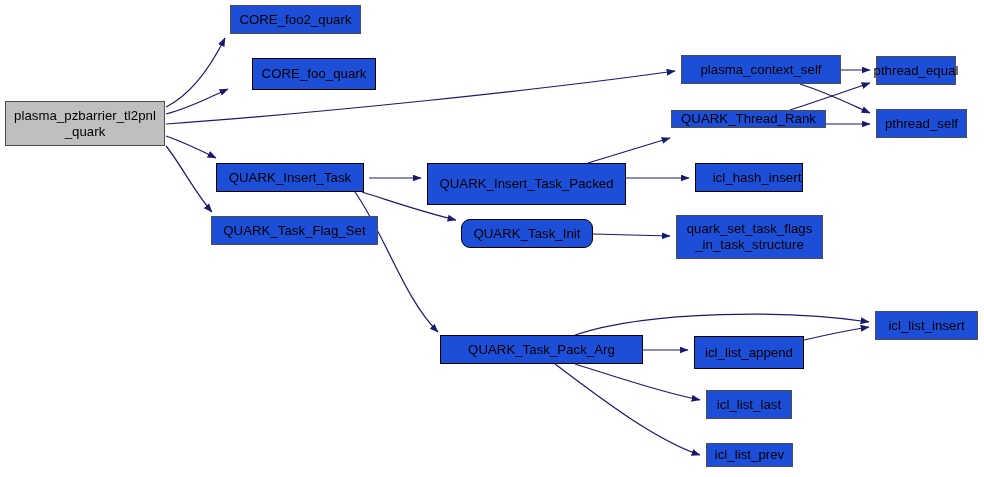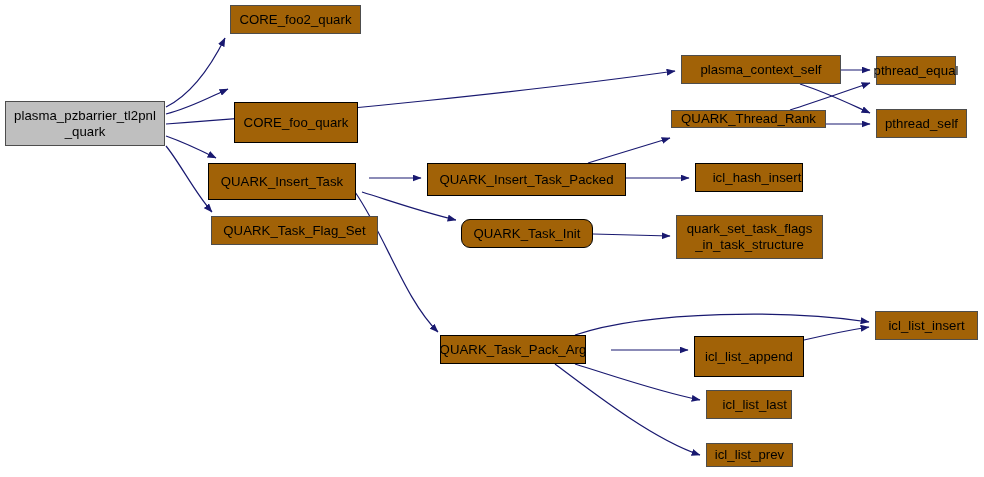--- a/index.html
+++ b/index.html
@@ -18,21 +18,21 @@
   #edge-layer{
     position:absolute;
     left:0; top:0;
     width:984px;
     height:477px;
     pointer-events:none;
   }
   .node{
     position:absolute;
     box-sizing:border-box;
-    background:#a16207;
+    background:#1d4ed8;
     border:1px solid #000000;
     display:flex;
     align-items:center;
     justify-content:center;
     text-align:center;
     font-size:13.2px;
     color:#000000;
     line-height:1.18;
     white-space:pre-line;
     letter-spacing:0.05px;
@@ -83,32 +83,32 @@
         <path d="M 575,364 C 620,378 660,392 700,400" fill="none" stroke="#191970" stroke-width="1.2" marker-end="url(#arrowhead)"></path>
         <path d="M 555,364 C 600,398 655,440 700,455" fill="none" stroke="#191970" stroke-width="1.2" marker-end="url(#arrowhead)"></path>
         <path d="M 804,340 C 830,334 850,330 869,327" fill="none" stroke="#191970" stroke-width="1.2" marker-end="url(#arrowhead)"></path>
       </g>
   </svg>
 
   <div id="nodes">
       <div class="node root thick" style="left: 5px; top: 101px; width: 160px; height: 45px;"><span class="node-label">plasma_pzbarrier_tl2pnl
 _quark</span></div>
       <div class="node thick" style="left: 230px; top: 5px; width: 131px; height: 29px;"><span class="node-label">CORE_foo2_quark</span></div>
-      <div class="node" style="left: 234px; top: 58px; width: 124px; height: 41px; margin-top: 44px;"><span class="node-label">CORE_foo_quark</span></div>
-      <div class="node" style="left: 208px; top: 163px; width: 148px; height: 37px;"><span class="node-label">QUARK_Insert_Task</span></div>
+      <div class="node" style="left: 252px; top: 58px; width: 124px; height: 32px;"><span class="node-label">CORE_foo_quark</span></div>
+      <div class="node" style="left: 216px; top: 163px; width: 148px; height: 29px;"><span class="node-label">QUARK_Insert_Task</span></div>
       <div class="node thick" style="left: 211px; top: 216px; width: 167px; height: 29px;"><span class="node-label">QUARK_Task_Flag_Set</span></div>
-      <div class="node" style="left: 427px; top: 163px; width: 199px; height: 33px;"><span class="node-label">QUARK_Insert_Task_Packed</span></div>
+      <div class="node" style="left: 427px; top: 163px; width: 199px; height: 42px;"><span class="node-label">QUARK_Insert_Task_Packed</span></div>
       <div class="node" style="left: 461px; top: 219px; width: 132px; height: 29px; border-radius: 9px;"><span class="node-label">QUARK_Task_Init</span></div>
-      <div class="node" style="left: 440px; top: 335px; width: 146px; height: 29px;"><span class="node-label">QUARK_Task_Pack_Arg</span></div>
+      <div class="node" style="left: 440px; top: 335px; width: 203px; height: 29px;"><span class="node-label">QUARK_Task_Pack_Arg</span></div>
       <div class="node thick" style="left: 681px; top: 55px; width: 160px; height: 29px;"><span class="node-label">plasma_context_self</span></div>
       <div class="node thick" style="left: 671px; top: 110px; width: 155px; height: 18px;"><span class="node-label">QUARK_Thread_Rank</span></div>
       <div class="node" style="left: 695px; top: 163px; width: 108px; height: 29px; padding-left: 16px;"><span class="node-label">icl_hash_insert</span></div>
       <div class="node thick" style="left: 676px; top: 215px; width: 147px; height: 44px;"><span class="node-label">quark_set_task_flags
 _in_task_structure</span></div>
-      <div class="node" style="left: 694px; top: 336px; width: 110px; height: 41px;"><span class="node-label">icl_list_append</span></div>
-      <div class="node thick" style="left: 706px; top: 390px; width: 86px; height: 29px; justify-content: flex-end;"><span class="node-label">icl_list_last</span></div>
+      <div class="node" style="left: 694px; top: 336px; width: 110px; height: 33px;"><span class="node-label">icl_list_append</span></div>
+      <div class="node thick" style="left: 706px; top: 390px; width: 86px; height: 29px;"><span class="node-label">icl_list_last</span></div>
       <div class="node thick" style="left: 706px; top: 443px; width: 87px; height: 24px;"><span class="node-label">icl_list_prev</span></div>
       <div class="node thick" style="left: 875px; top: 311px; width: 103px; height: 29px;"><span class="node-label">icl_list_insert</span></div>
       <div class="node thick" style="left: 876px; top: 56px; width: 80px; height: 29px;"><span class="node-label">pthread_equal</span></div>
       <div class="node thick" style="left: 876px; top: 109px; width: 91px; height: 29px;"><span class="node-label">pthread_self</span></div>
     </div>
 
 </div>
 
 </body></html>

